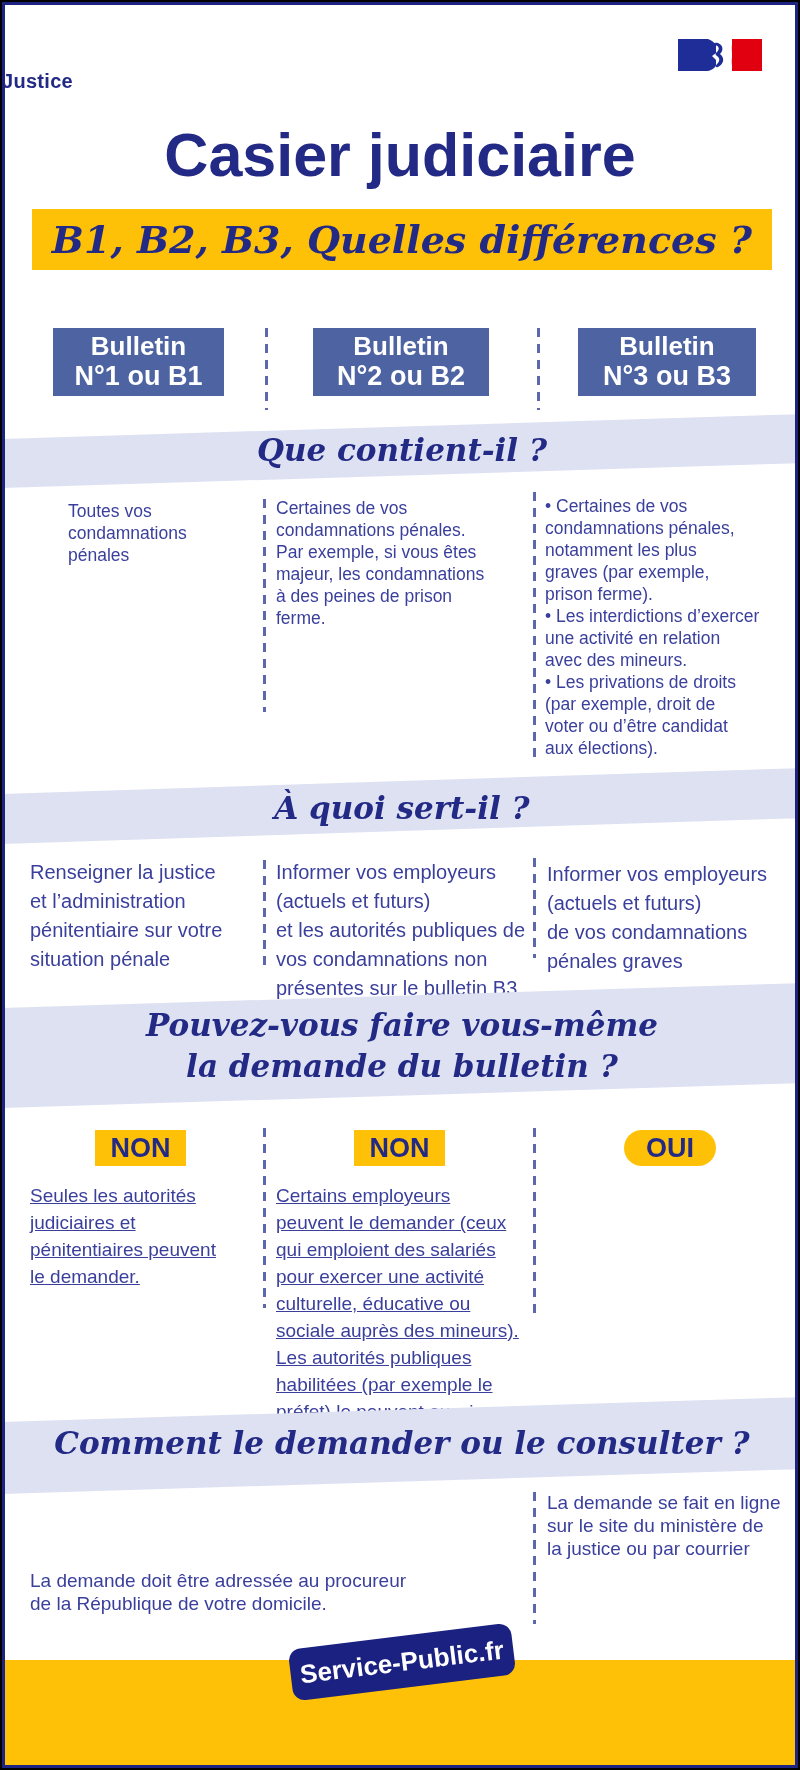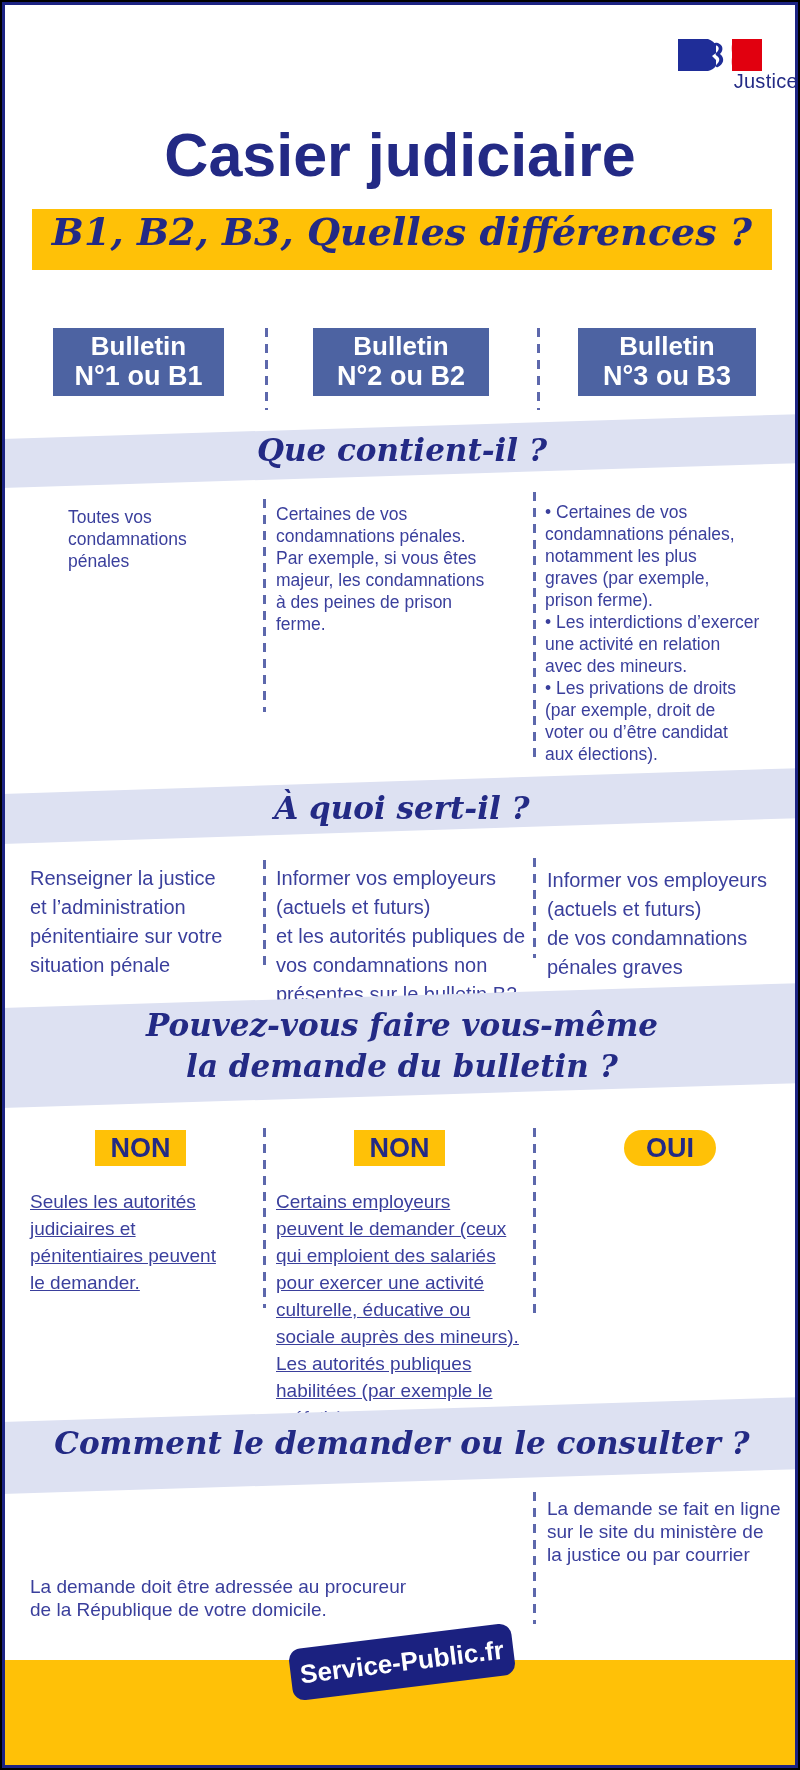--- a/index.html
+++ b/index.html
@@ -17,36 +17,36 @@
     position:absolute;inset:0;
     border:3px solid var(--border-navy);
     pointer-events:none;
     z-index:50;
   }
   .abs{position:absolute;}
   
   .logo{left:676px;top:37px;width:84px;height:32px;}
   .ministry{
     left:0;top:68px;width:100%;
-    text-align:right;
-    font-size:20px;font-weight:normal;
+    text-align:left;
+    font-size:20px;font-weight:bold;
     color:var(--navy-text);
     letter-spacing:.3px;
   }
   .page-title{
     left:0;top:118px;width:100%;
     text-align:center;
     font-size:61px;font-weight:bold;
     color:var(--navy-text);
     margin:0;
   }
   .subtitle-banner{
     left:30px;top:207px;width:740px;height:61px;
     background:var(--yellow);
-    display:flex;align-items:flex-start;justify-content:center;
+    display:flex;align-items:center;justify-content:center;
   }
   .subtitle-banner span{
     font-family:"DejaVu Serif", serif;
     font-style:italic;font-weight:bold;
     font-size:38px;
     color:var(--navy-text);
     white-space:nowrap;
   }
   
   .bulletin{
@@ -83,21 +83,20 @@
   .band2{top:766px;height:76px;clip-path:polygon(0 26px,100% 0,100% 50px,0 76px);}
   .band2 .bt{display:block;padding-top:22px;font-size:31px;}
   .band3{top:981px;height:125px;clip-path:polygon(0 25px,100% 0,100% 100px,0 125px);}
   .band3 .bt{display:block;padding-top:22px;font-size:31px;line-height:41px;}
   .band4{top:1395px;height:97px;clip-path:polygon(0 25px,100% 0,100% 72px,0 97px);}
   .band4 .bt{display:block;padding-top:28px;font-size:31px;}
   
   .coltext{
     color:var(--body-text);
     white-space:pre-line;
-    margin-top:6px;
   }
   .s1{font-size:17.5px;line-height:22px;}
   .s2{font-size:20px;line-height:29px;}
   .s3{font-size:19px;line-height:27px;text-decoration:underline;}
   .s4{font-size:19px;line-height:23px;}
   
   .answer{
     top:1128px;height:36px;
     background:var(--yellow);
     color:var(--navy-text);

